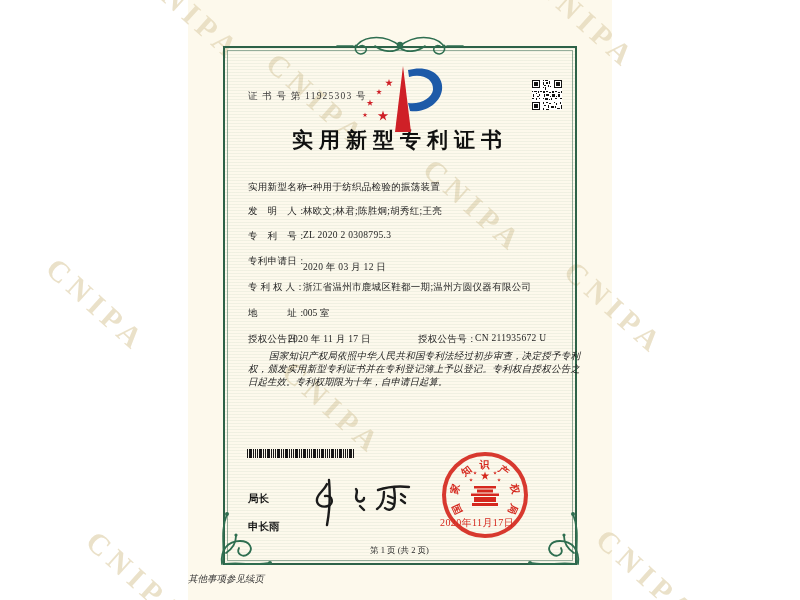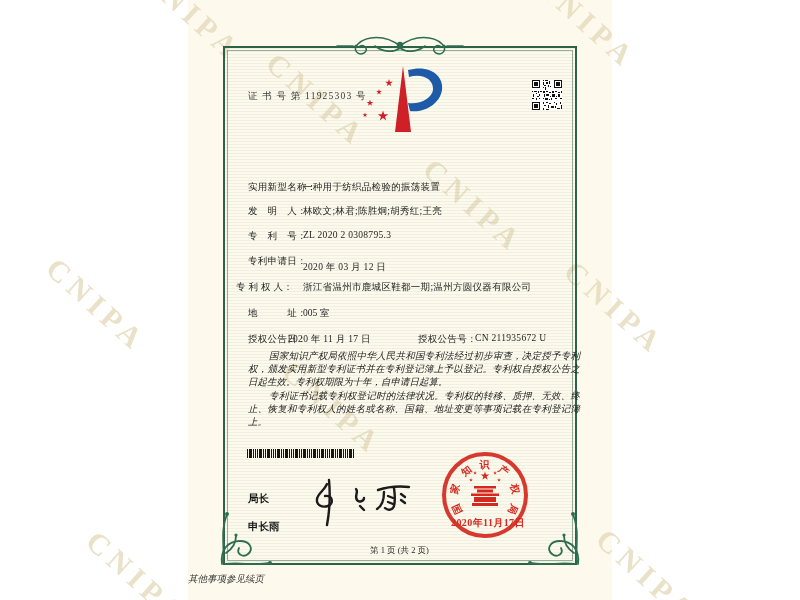--- a/index.html
+++ b/index.html
@@ -27,22 +27,22 @@
       background-image:repeating-linear-gradient(90deg,#161616 0 1px,transparent 1px 2px),
       repeating-linear-gradient(90deg,transparent 0 3px,#161616 3px 5px,transparent 5px 9px);}
   .signer-title{position:absolute;left:60px;top:492px;font-family:"Liberation Sans",sans-serif;
       font-size:10.5px;font-weight:bold;color:#161616;}
   .signer-name{position:absolute;left:60px;top:509px;font-family:"Liberation Sans",sans-serif;
       font-size:10.5px;font-weight:bold;color:#161616;margin-top:11px;}
   .signature{position:absolute;left:122px;top:477px;}
   .seal-ring{position:absolute;left:254px;top:452px;width:86px;height:86px;box-sizing:border-box;
       border:4.5px solid rgba(213,40,30,.92);border-radius:50%;}
   .seal-char{position:absolute;font-size:10px;font-weight:bold;color:#d5281e;width:11px;text-align:center;}
-  .seal-date{position:absolute;left:252px;top:516px;width:96px;text-align:center;font-size:10px;
-      font-weight:bold;color:#d5281e;letter-spacing:.4px;white-space:nowrap;}
+  .seal-date{position:absolute;left:252px;top:516px;width:96px;font-size:10px;
+      font-weight:normal;color:#d5281e;letter-spacing:.4px;white-space:nowrap;}
   .page-indicator{position:absolute;left:0;right:1px;top:545px;text-align:center;font-size:8.5px;color:#2c2c2c;}
   .continuation{position:absolute;left:0;right:0;top:573px;text-align:left;font-size:9.5px;
       font-style:italic;color:#333;}
   svg{display:block;}
 </style>
 </head>
 <body>
 
 <div class="stage">
 
@@ -134,49 +134,49 @@
           <rect x="2" y="20" width="3" height="3"></rect>
         <path d="M9,0h1v1h-1z M11,0h2v1h-2z M9,2h1v2h-1z M12,2h1v1h-1z M14,1h1v2h-1z M10,4h2v1h-2z M13,4h1v2h-1z M9,6h1v1h-1z M11,6h1v2h-1z M15,5h1v1h-1z
            M0,9h1v1h-1z M2,9h2v1h-2z M5,9h1v2h-1z M7,9h1v1h-1z M3,11h1v1h-1z M1,12h1v2h-1z M4,13h2v1h-2z M6,12h1v1h-1z M0,15h2v1h-2z M3,15h1v2h-1z M6,15h1v1h-1z
            M9,9h2v2h-2z M12,9h1v1h-1z M14,10h2v1h-2z M17,9h1v2h-1z M19,9h2v1h-2z M22,10h1v1h-1z M24,9h1v2h-1z M10,12h1v2h-1z M12,12h2v1h-2z M15,13h1v1h-1z
            M17,12h2v2h-2z M20,13h1v1h-1z M22,12h1v2h-1z M9,15h1v1h-1z M11,15h2v2h-2z M14,16h1v1h-1z M16,15h1v2h-1z M19,15h2v1h-2z M23,15h2v1h-2z
            M9,18h1v2h-1z M12,18h1v1h-1z M14,19h2v1h-2z M18,18h1v1h-1z M20,19h1v2h-1z M23,18h1v2h-1z M10,21h2v1h-2z M13,21h1v2h-1z M16,22h2v1h-2z
            M9,23h1v2h-1z M12,24h2v1h-2z M19,22h1v1h-1z M21,23h2v1h-2z M24,21h1v3h-1z"></path>
       </g>
     </svg>
 
+    <div class="title">实用新型专利证书</div>
 
     <span class="lbl" style="left:60px;top:181px">实用新型名称：</span>
     <span class="val" style="left:115px;top:181px">一种用于纺织品检验的振荡装置</span>
 
     <span class="lbl" style="left:60px;top:205px">发　明　人：</span>
     <span class="val" style="left:115px;top:205px">林欧文;林君;陈胜炯;胡秀红;王亮</span>
 
     <span class="lbl" style="left:60px;top:230px">专　利　号：</span>
     <span class="val" style="left:115px;top:230px">ZL 2020 2 0308795.3</span>
 
     <span class="lbl" style="left:60px;top:255px">专利申请日：</span>
     <span class="val" style="left:115px;top:261px">2020 年 03 月 12 日</span>
 
-    <span class="lbl" style="left:48px;top:281px">专 利 权 人：</span>
+    <span class="lbl" style="left:60px;top:281px">专 利 权 人：</span>
     <span class="val" style="left:115px;top:281px">浙江省温州市鹿城区鞋都一期;温州方圆仪器有限公司</span>
 
     <span class="lbl" style="left:60px;top:307px">地　　　址：</span>
     <div class="addr-val">
       <div>005 室</div>
     </div>
 
     <span class="lbl" style="left:60px;top:333px">授权公告日：</span>
     <span class="val" style="left:100px;top:333px">2020 年 11 月 17 日</span>
     <span class="lbl" style="left:230px;top:333px">授权公告号：</span>
     <span class="val" style="left:287px;top:333px">CN 211935672 U</span>
 
     <div class="paras">
       <p>国家知识产权局依照中华人民共和国专利法经过初步审查，决定授予专利权，颁发实用新型专利证书并在专利登记簿上予以登记。专利权自授权公告之日起生效。专利权期限为十年，自申请日起算。</p>
-      <p>专利证书记载专利权登记时的法律状况。专利权的转移、质押、无效、终止、恢复和专利权人的姓名或名称、国籍、地址变更等事项记载在专利登记簿上。</p>
     </div>
 
     <div class="barcode"></div>
 
     <div class="signer-title">局长</div>
     <div class="signer-name">申长雨</div>
 
     <svg class="signature" width="112" height="54" viewBox="0 0 112 54">
       <g stroke="#1b1b1b" stroke-width="2.4" fill="none" stroke-linecap="round" stroke-linejoin="round">
         <path d="M17,7 C14,14 8,16 7,22 C6,28 12,31 18,29 C24,27 23,18 15,19"></path>

